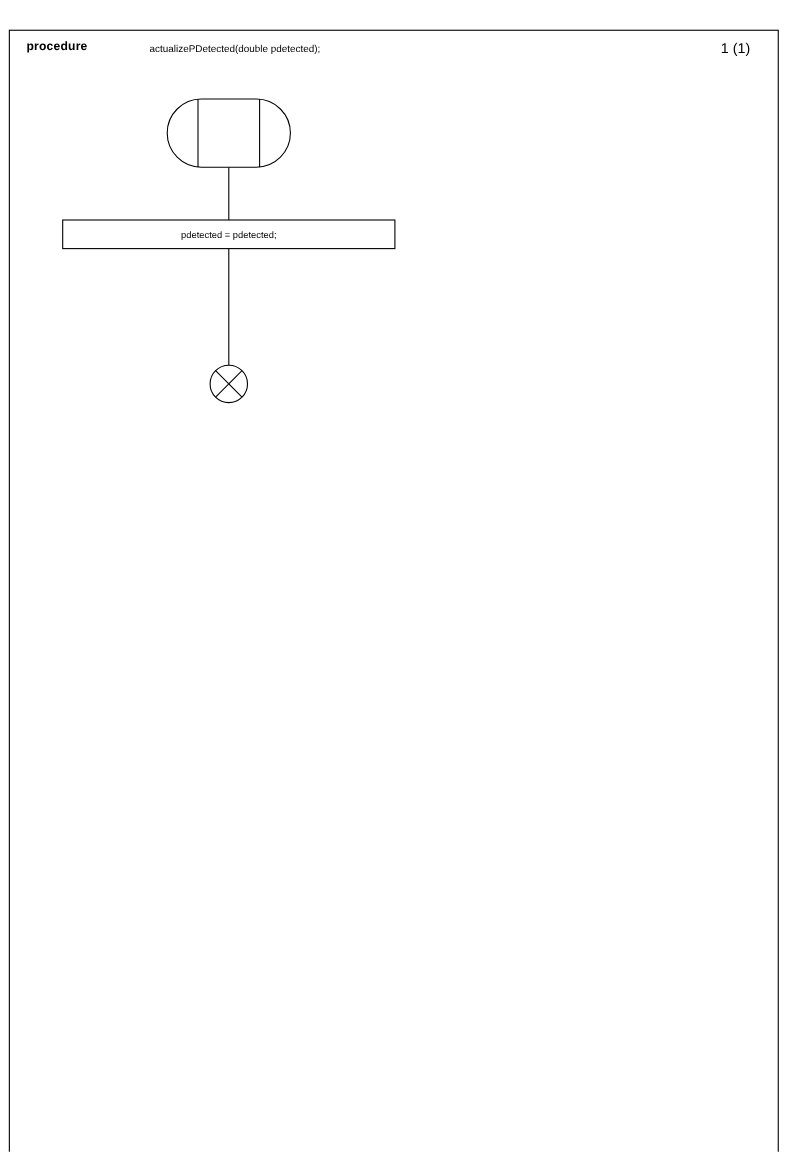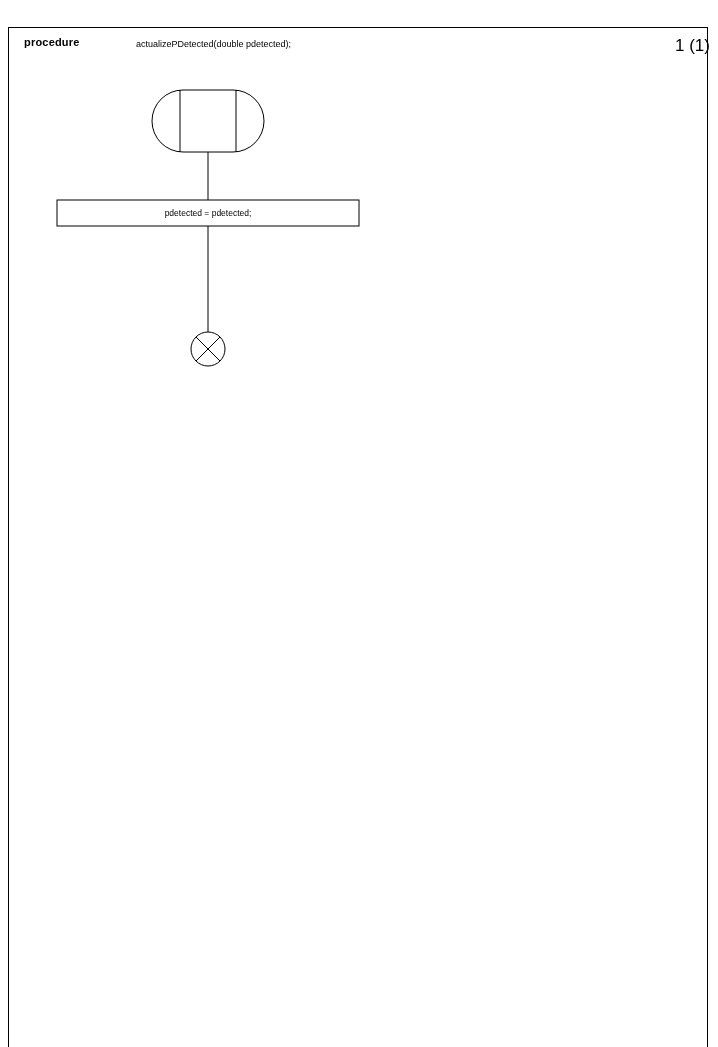--- a/index.html
+++ b/index.html
@@ -42,23 +42,23 @@
     position: absolute;
     left: 136px;
     top: 19px;
     font-size: 9px;
     color: #000000;
     white-space: nowrap;
     text-align: center;
   }
   #header-page {
     position: absolute;
-    right: 8px;
+    right: 36px;
     top: 16px;
-    font-size: 17px;
+    font-size: 13px;
     color: #000000;
   }
   
   #diagram {
     position: absolute;
     left: 0;
     top: 0;
     width: 718px;
     height: 1047px;
   }

